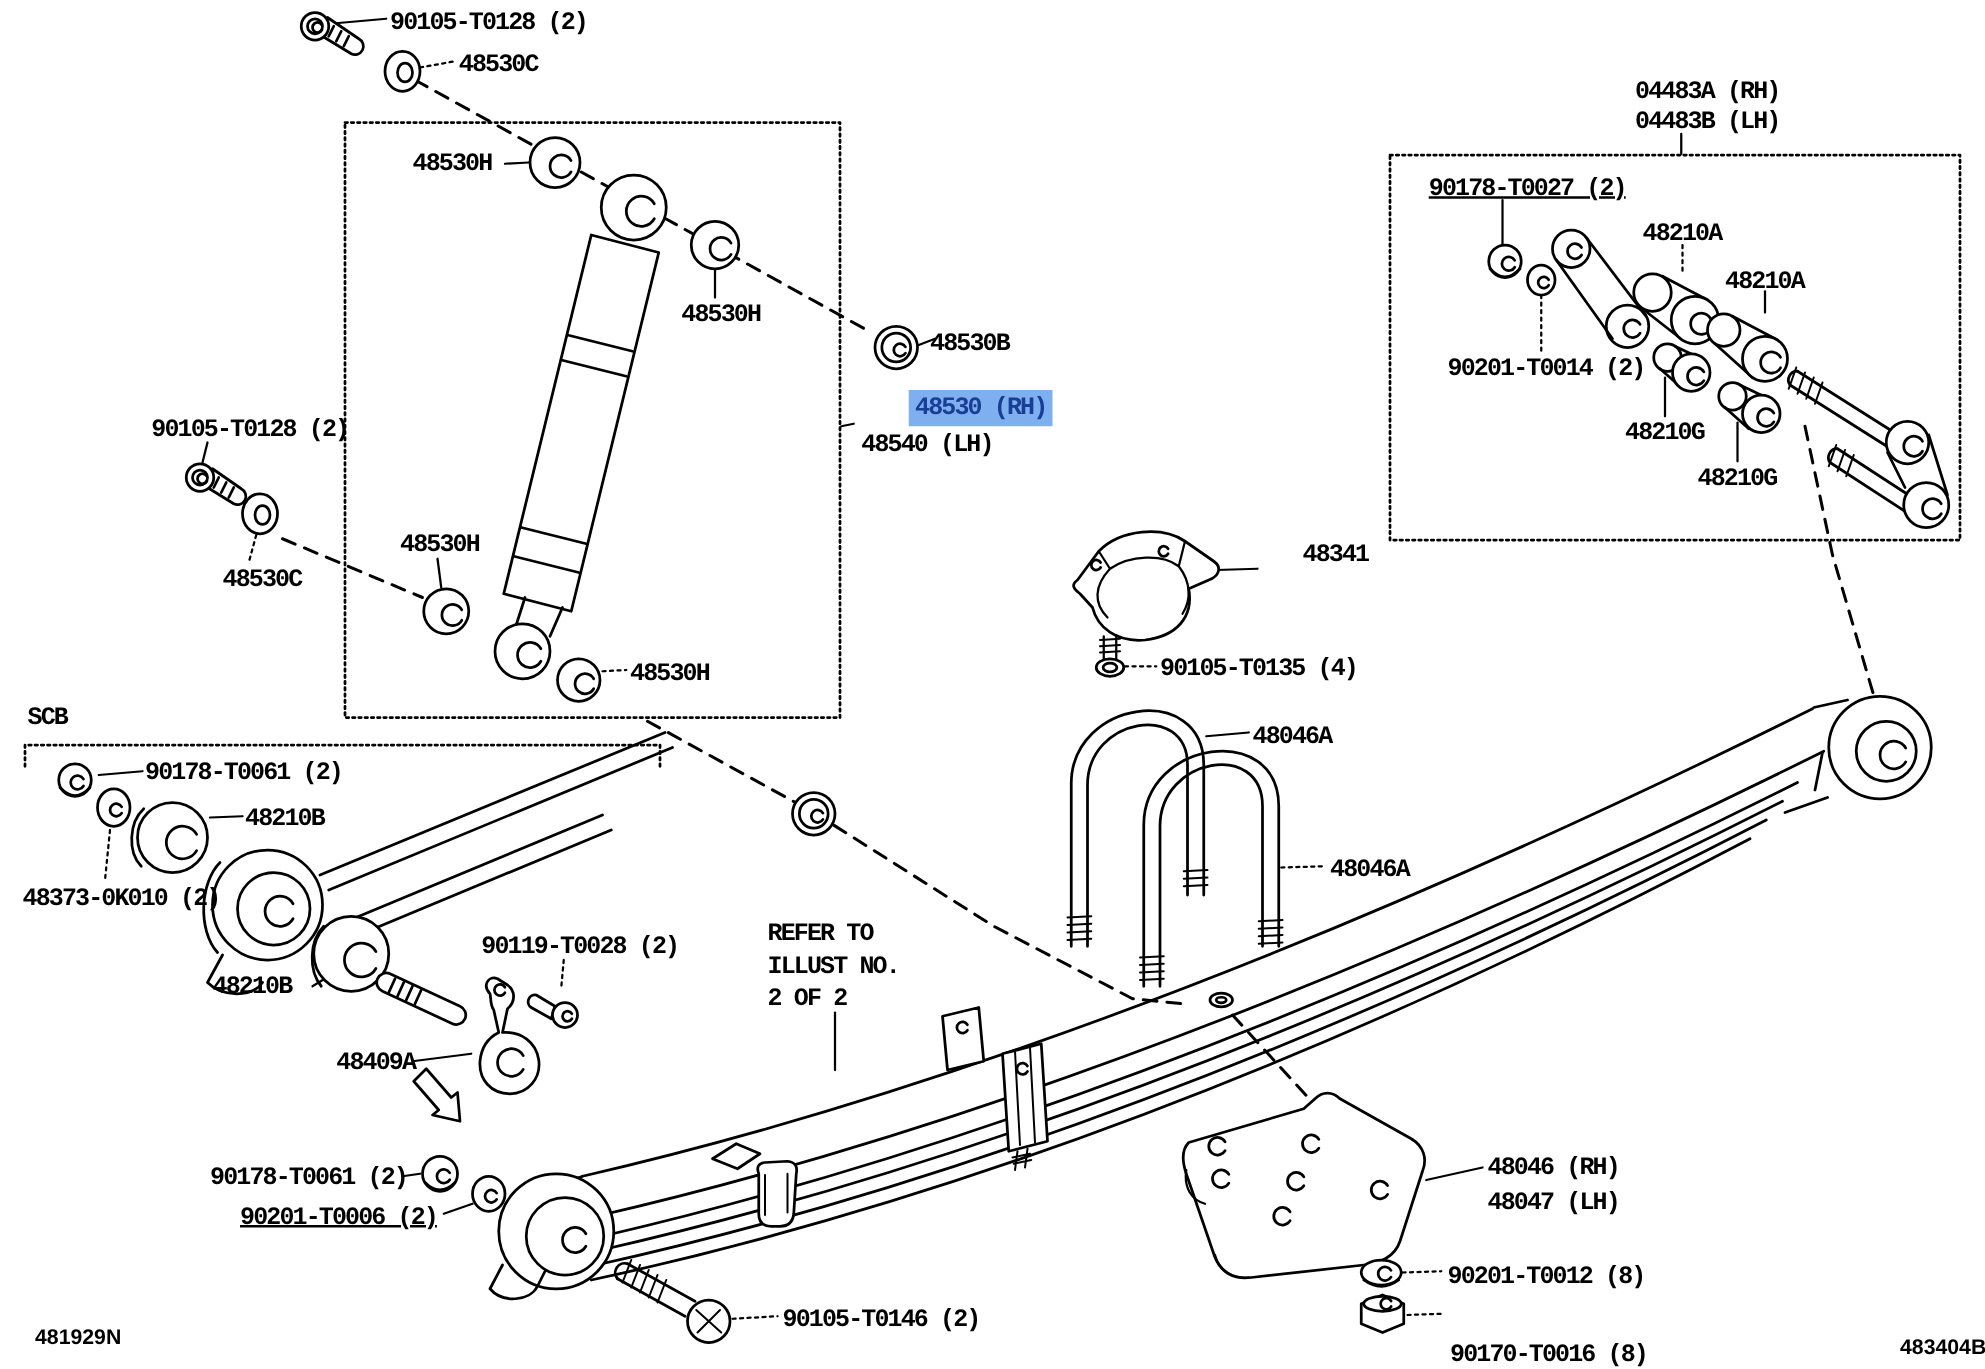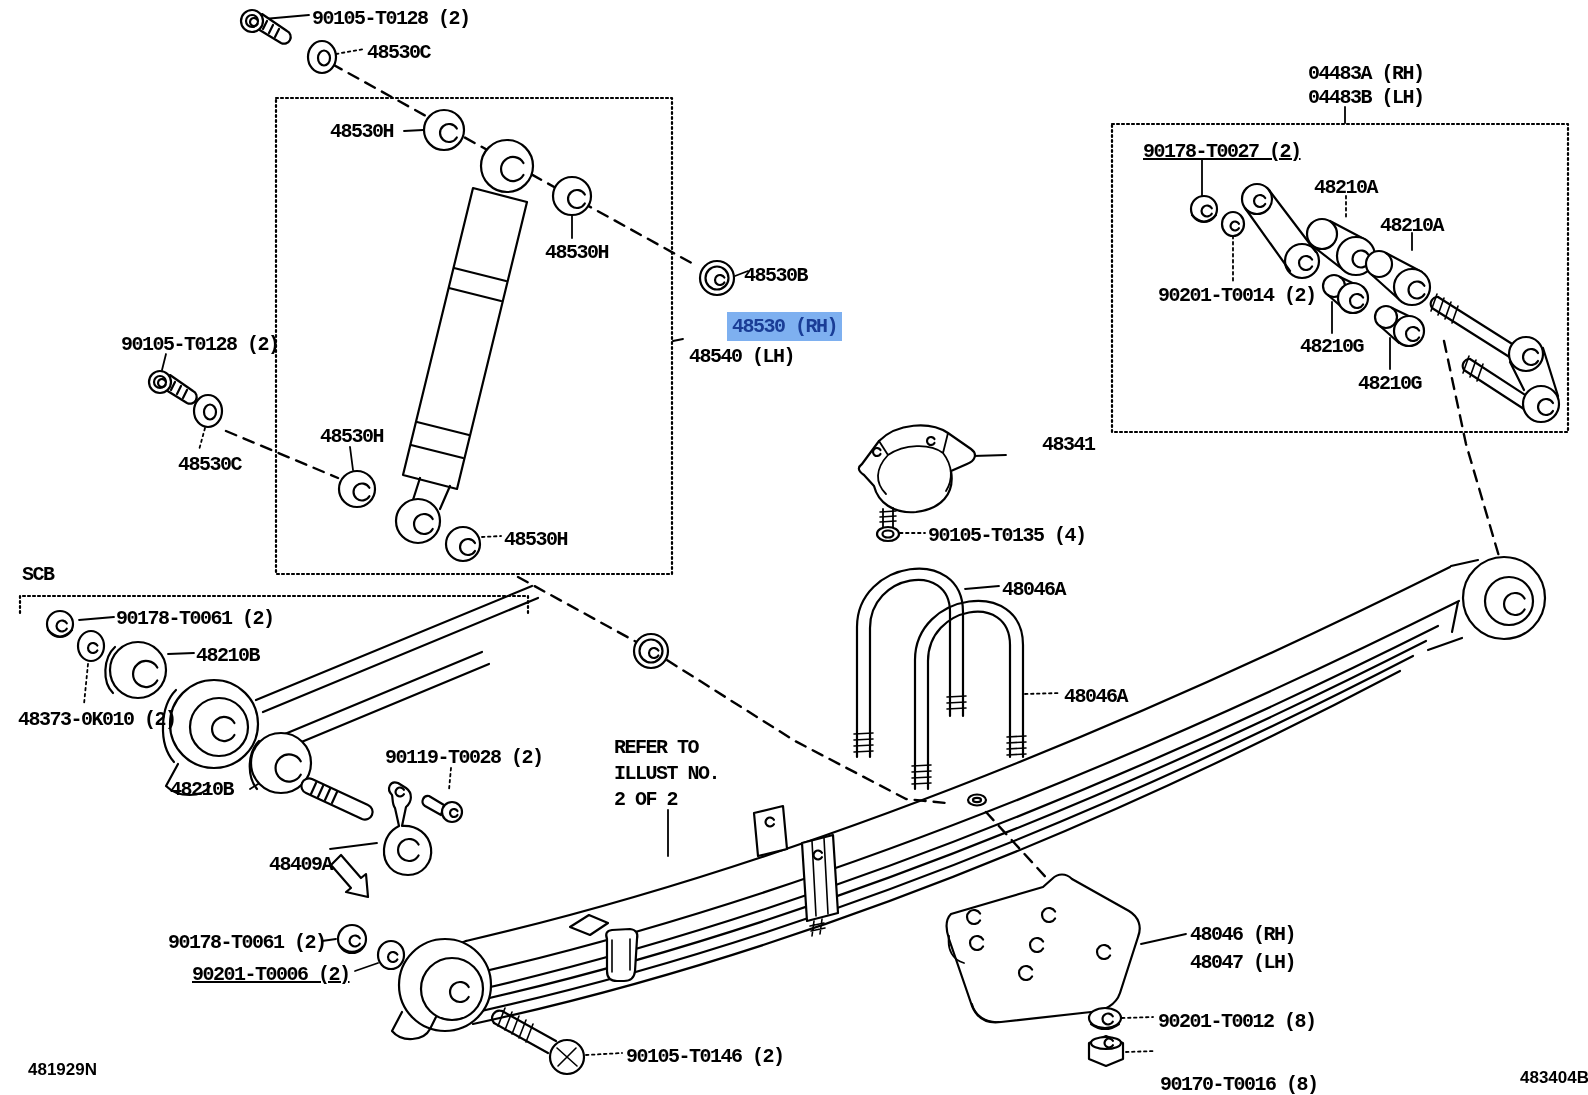--- a/index.html
+++ b/index.html
@@ -340,21 +340,21 @@
       <div class="lbl" style="left: 121px; top: 332px;">90105-T0128 (2)</div>
       <div class="lbl" style="left: 178px; top: 452px;">48530C</div>
       <div class="lbl" style="left: 320px; top: 424px;">48530H</div>
       <div class="lbl" style="left: 504px; top: 527px;">48530H</div>
       <div class="lbl section" style="left: 22px; top: 562px;">SCB</div>
       <div class="lbl" style="left: 116px; top: 606px;">90178-T0061 (2)</div>
       <div class="lbl" style="left: 196px; top: 643px;">48210B</div>
       <div class="lbl" style="left: 18px; top: 707px;">48373-0K010 (2)</div>
       <div class="lbl" style="left: 170px; top: 777px;">48210B</div>
       <div class="lbl" style="left: 385px; top: 745px;">90119-T0028 (2)</div>
-      <div class="lbl" style="left: 269px; top: 838px; margin-top: 14px;">48409A</div>
+      <div class="lbl" style="left: 269px; top: 838px;">48409A</div>
       <div class="lbl" style="left: 168px; top: 930px;">90178-T0061 (2)</div>
       <div class="lbl" style="left: 192px; top: 962px; text-decoration: underline;">90201-T0006 (2)</div>
       <div class="lbl note" style="left: 614px; top: 735px;">REFER TO
 ILLUST NO.
 2 OF 2</div>
       <div class="lbl" style="left: 626px; top: 1044px;">90105-T0146 (2)</div>
       <div class="lbl" style="left: 1010px; top: 432px; margin-left: 32px;">48341</div>
       <div class="lbl" style="left: 928px; top: 523px;">90105-T0135 (4)</div>
       <div class="lbl" style="left: 1002px; top: 577px;">48046A</div>
       <div class="lbl" style="left: 1064px; top: 684px;">48046A</div>

